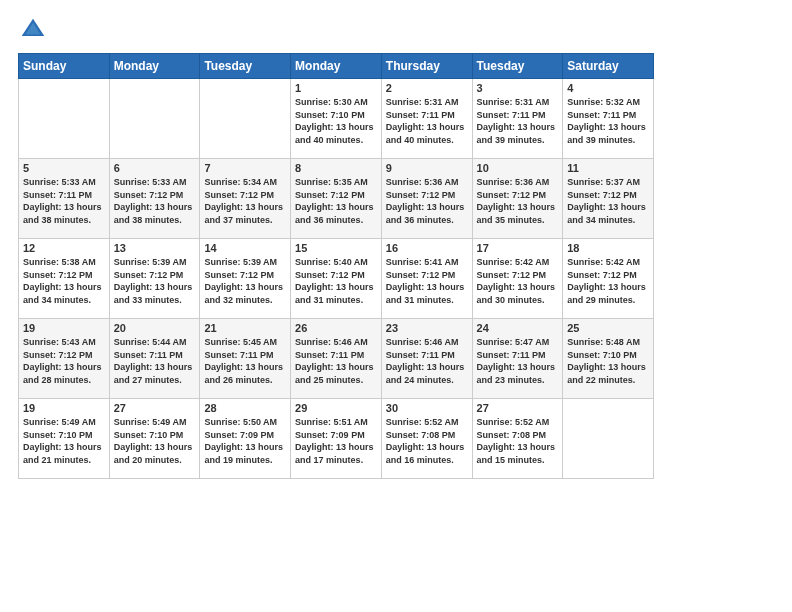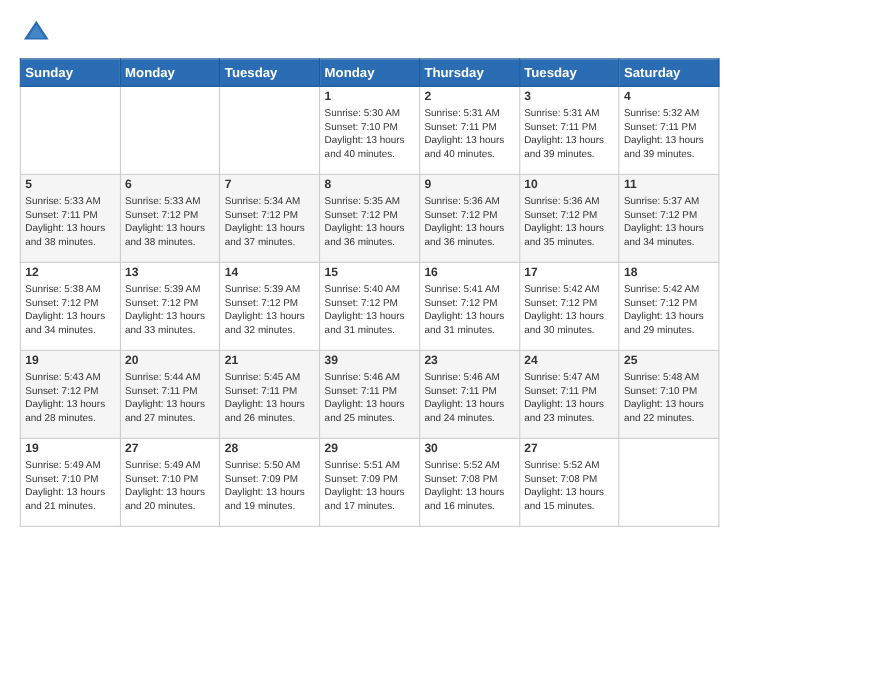--- a/index.html
+++ b/index.html
@@ -88,20 +88,21 @@
     .day-num {
       font-size: 11px;
       font-weight: bold;
       display: block;
       margin-bottom: 2px;
     }
     .day-info {
       font-size: 9px;
       line-height: 1.4;
       color: #333;
+      font-weight: bold;
     }
     .empty-cell {
       background: #fff !important;
     }
   </style>
 </head>
 <body>
 
 <div class="page">
   <div class="header">
@@ -222,21 +223,21 @@
           </td>
           <td>
             <span class="day-num">20</span>
             <div class="day-info">Sunrise: 5:44 AM<br>Sunset: 7:11 PM<br>Daylight: 13 hours<br>and 27 minutes.</div>
           </td>
           <td>
             <span class="day-num">21</span>
             <div class="day-info">Sunrise: 5:45 AM<br>Sunset: 7:11 PM<br>Daylight: 13 hours<br>and 26 minutes.</div>
           </td>
           <td>
-            <span class="day-num">39</span>
+            <span class="day-num">26</span>
             <div class="day-info">Sunrise: 5:46 AM<br>Sunset: 7:11 PM<br>Daylight: 13 hours<br>and 25 minutes.</div>
           </td>
           <td>
             <span class="day-num">23</span>
             <div class="day-info">Sunrise: 5:46 AM<br>Sunset: 7:11 PM<br>Daylight: 13 hours<br>and 24 minutes.</div>
           </td>
           <td>
             <span class="day-num">24</span>
             <div class="day-info">Sunrise: 5:47 AM<br>Sunset: 7:11 PM<br>Daylight: 13 hours<br>and 23 minutes.</div>
           </td>

